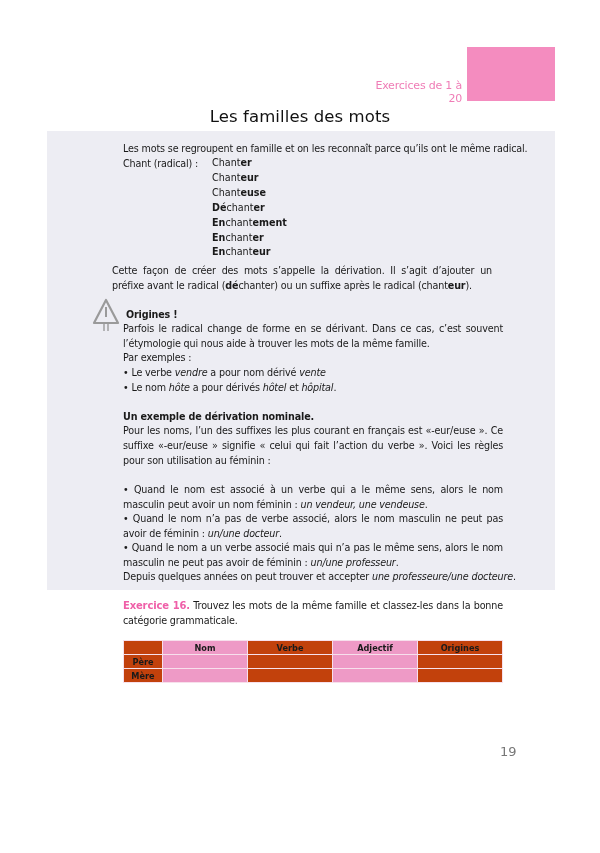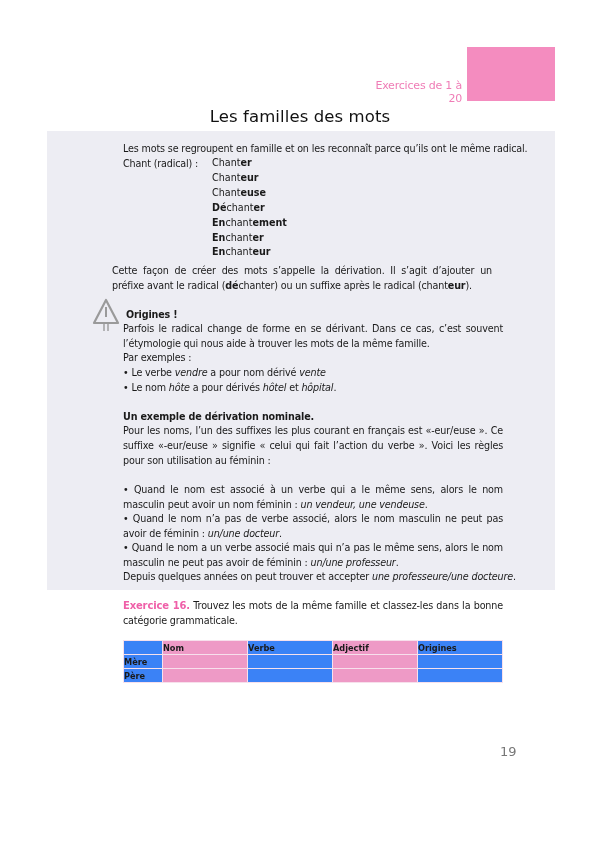--- a/index.html
+++ b/index.html
@@ -30,23 +30,23 @@
   .radical-label { left: 123px; top: 156px; }
   .deriv-list { position: absolute; left: 212px; top: 156px; font-size: 9.6px; line-height: 14.9px; }
   .deriv-list div { white-space: nowrap; }
   .warning-icon { position: absolute; left: 92px; top: 298px; width: 28px; height: 34px; }
   .exercise-num { color: #ef5fa8; font-size: 10px; font-weight: bold; }
   table.grid {
     position: absolute; left: 123px; top: 640px; border-collapse: collapse;
     font-size: 8.2px; font-weight: bold;
   }
   table.grid td {
-    border: 1px solid #f7e0ec; padding: 0; height: 13px; 
+    border: 1px solid #f7e0ec; padding: 0; height: 13px; text-align: center;
   }
-  .c-light { background: #3b82f6; }
+  .c-light { background: #c2410c; }
   .c-dark { background: #ee9ac6; }
   .page-number {
     position: absolute; left: 500px; top: 744px; font-size: 13px; color: #777;
   }
 </style>
 </head>
 <body>
 
 <div class="pink-tab"></div>
 <div class="section-label">Exercices de 1 à 20</div>
@@ -97,28 +97,28 @@
 <table class="grid">
   <tbody>
       <tr>
     <td class="c-light" style="width:38px;"></td>
     <td class="c-dark" style="width:84px;">Nom</td>
     <td class="c-light" style="width:84px;">Verbe</td>
     <td class="c-dark" style="width:84px;">Adjectif</td>
     <td class="c-light" style="width:84px;">Origines</td>
   </tr>
   <tr>
-    <td class="c-light">Mère</td>
+    <td class="c-light">Père</td>
     <td class="c-dark"></td>
     <td class="c-light"></td>
     <td class="c-dark"></td>
     <td class="c-light"></td>
   </tr>
   <tr>
-    <td class="c-light">Père</td>
+    <td class="c-light">Mère</td>
     <td class="c-dark"></td>
     <td class="c-light"></td>
     <td class="c-dark"></td>
     <td class="c-light"></td>
   </tr>
 </tbody>
   </table>
 
 <div class="page-number">19</div>
 

